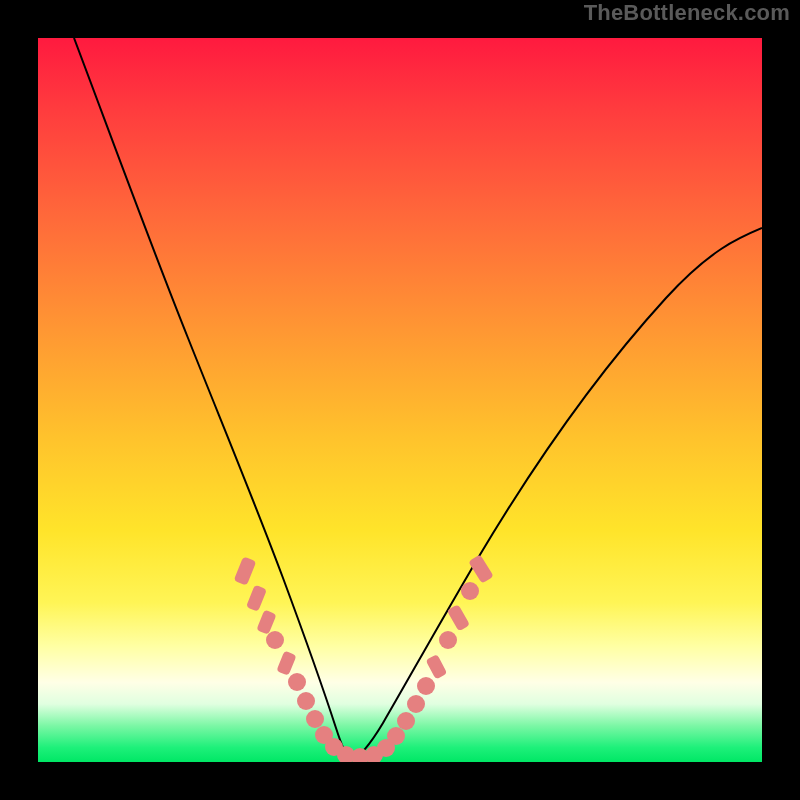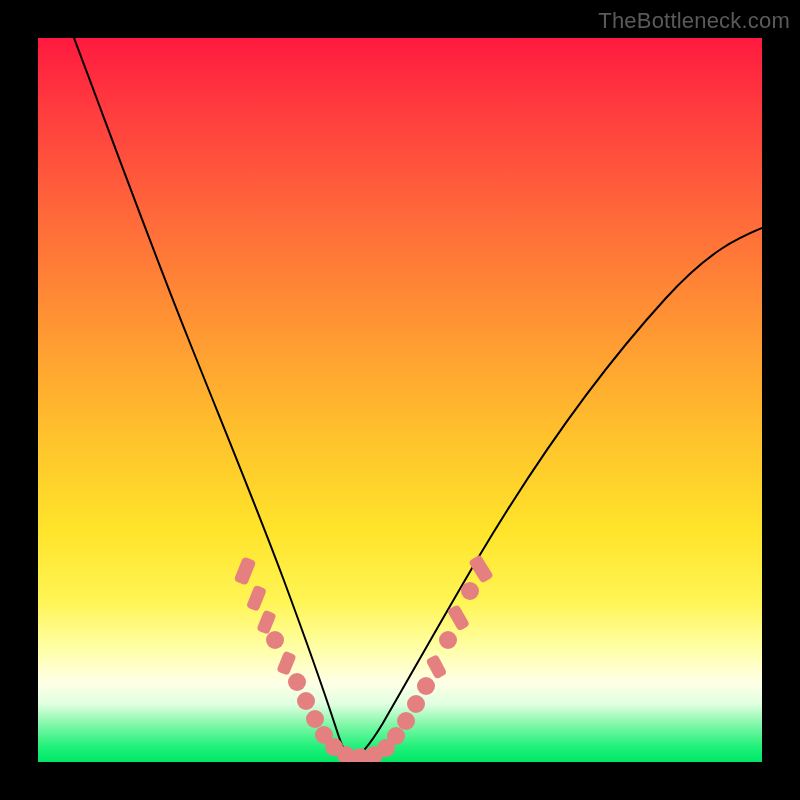--- a/index.html
+++ b/index.html
@@ -46,25 +46,25 @@
       #ffffa3 84%,
       #ffffe6 89%,
       #e0ffe0 92%,
       #7bf7a5 95%,
       #1ef07a 98%,
       #00e765 100%
     );
   }
   .watermark {
     position: absolute;
-    top: 8px;
+    top: 0;
     right: 10px;
     color: #5a5a5a;
     font-size: 22px;
-    font-weight: 400;
+    font-weight: 700;
     letter-spacing: 0.2px;
     user-select: none;
   }
   svg.curves {
     position: absolute;
     left: 0;
     top: 0;
     width: 100%;
     height: 100%;
   }

